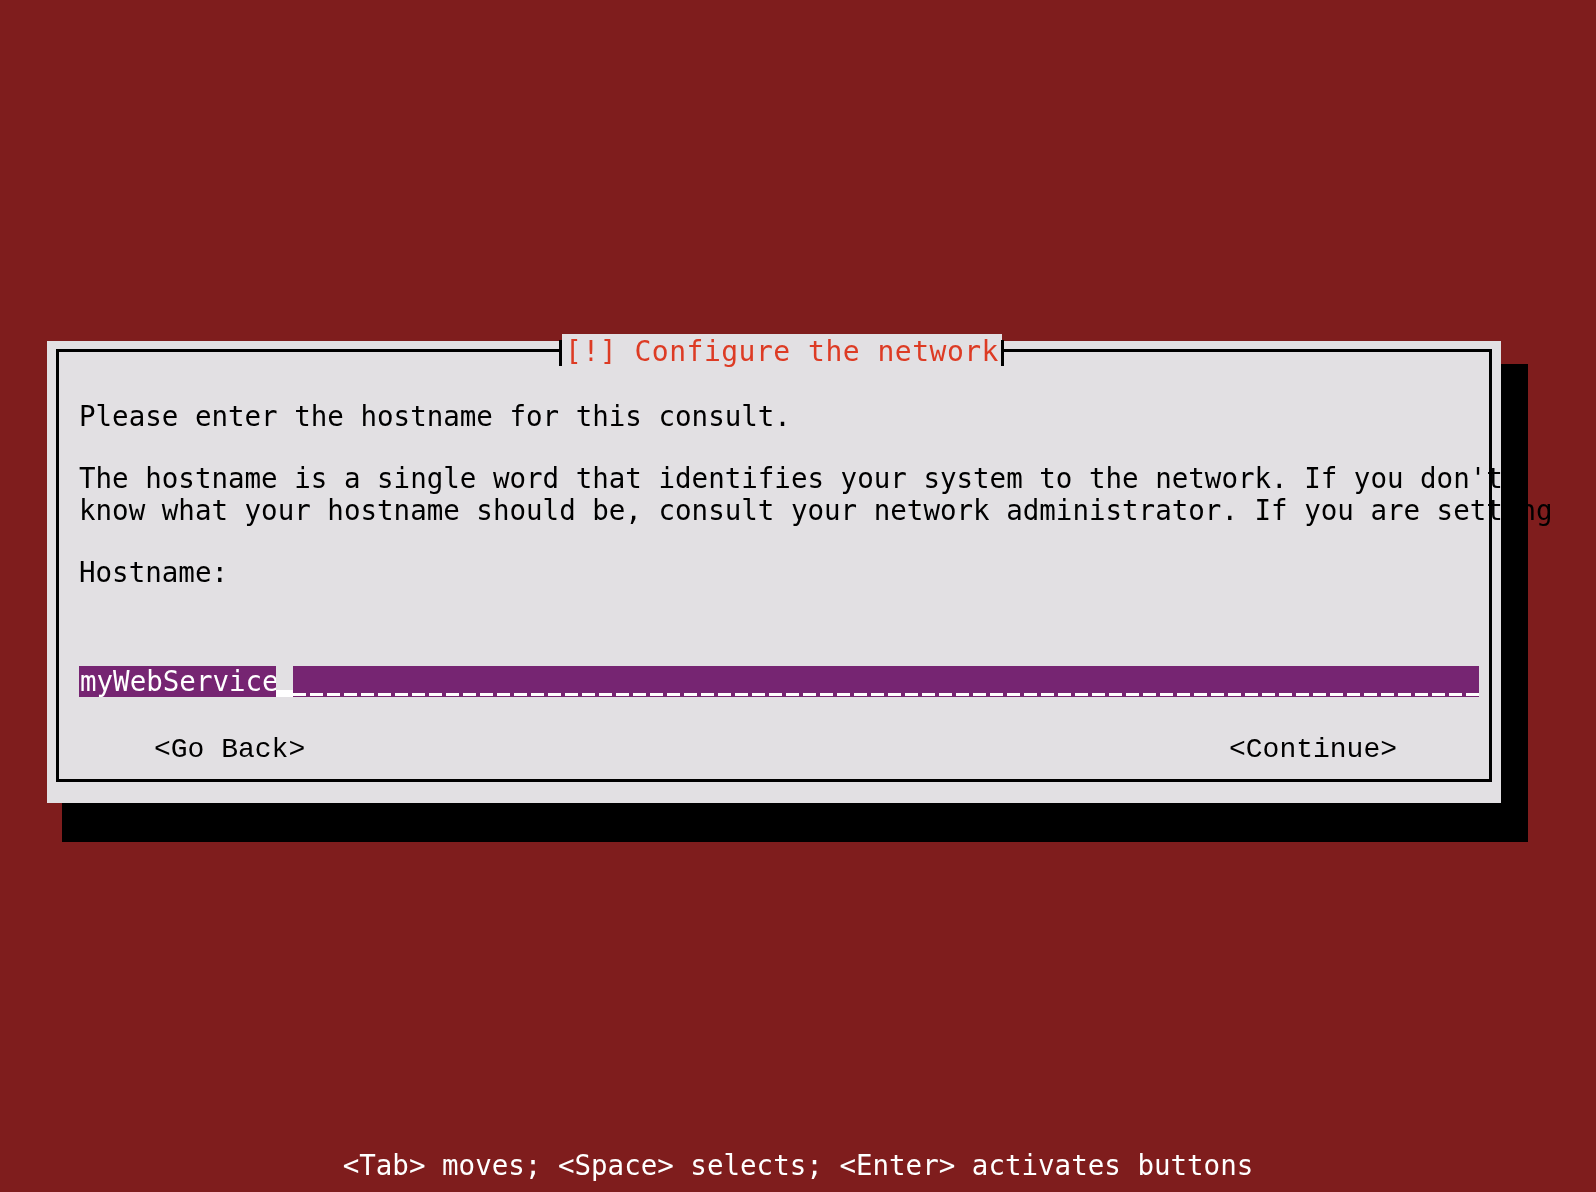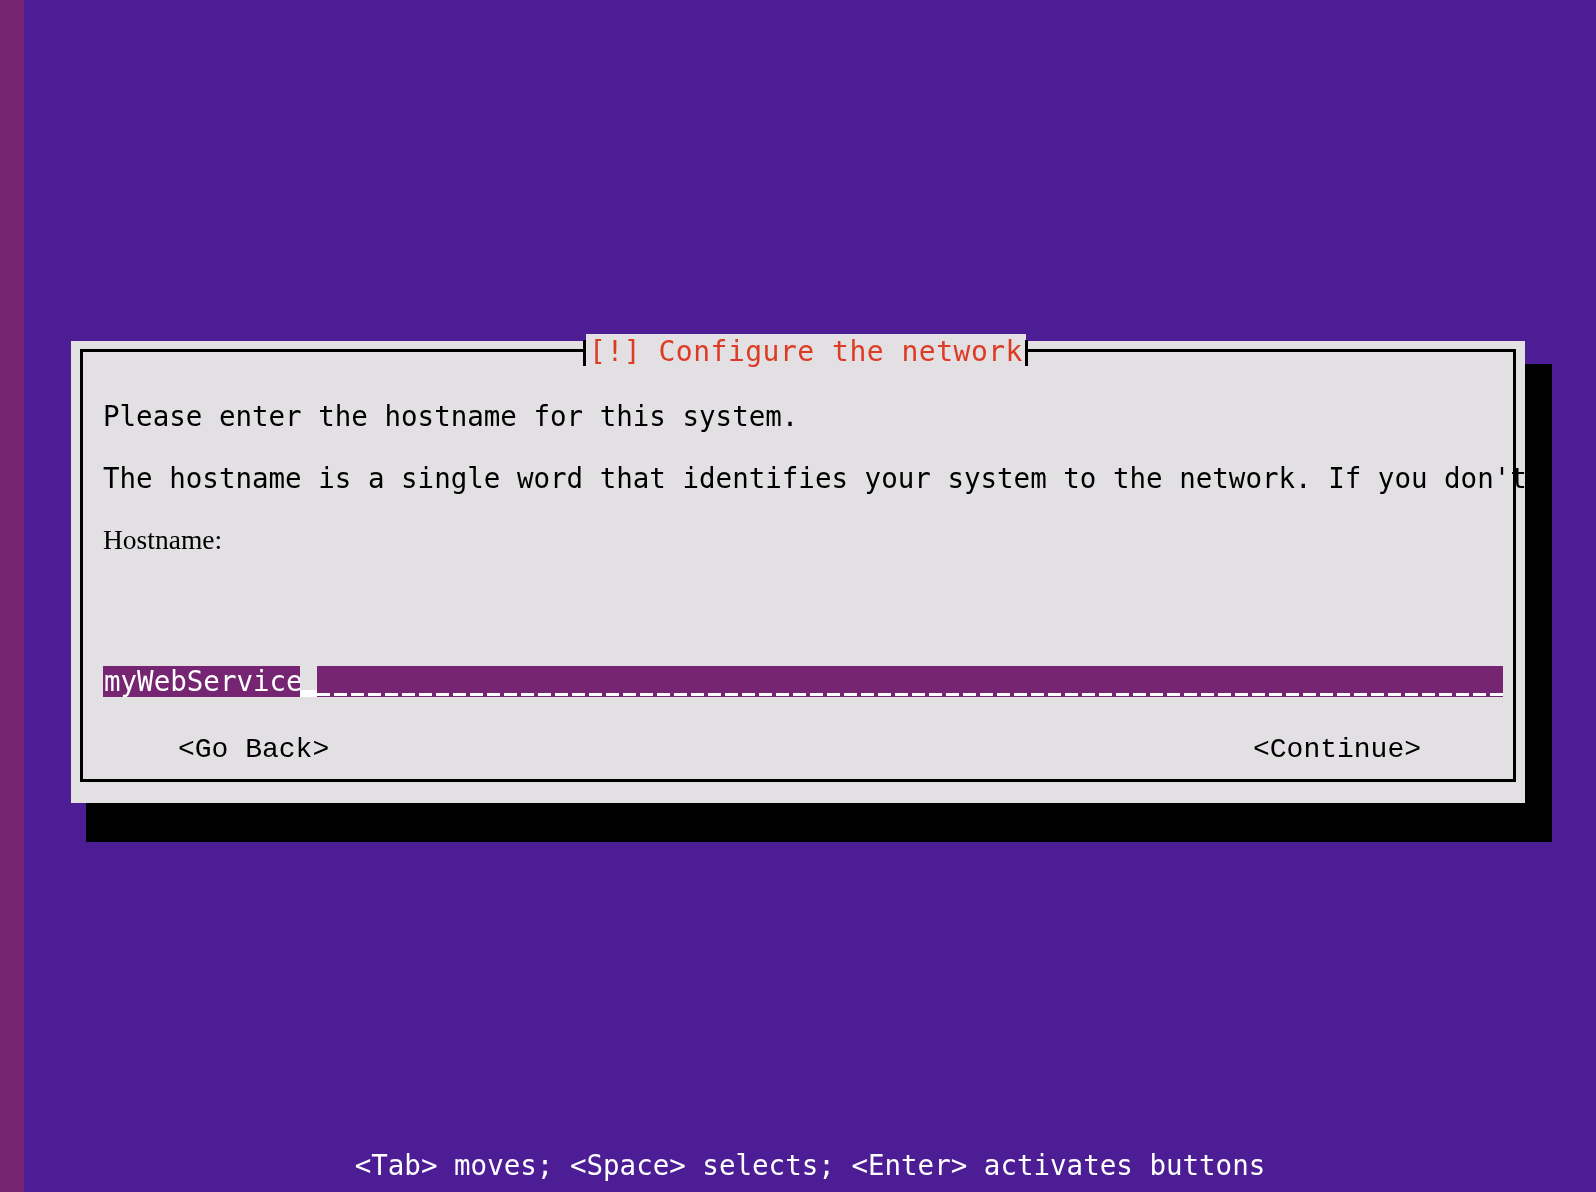--- a/index.html
+++ b/index.html
@@ -12,22 +12,21 @@
     background: #762572;
     font-family: "DejaVu Sans Mono", "Liberation Mono", monospace;
     overflow: hidden;
     position: relative;
   }
 
   
   #screen {
     position: absolute;
     inset: 0;
-    background: #4c1d95;
-    margin-left: 24px;
+    background: #7f1d1d;
   }
 
   
   .dialog-shadow {
     position: absolute;
     left: 62px;
     top: 364px;
     width: 1466px;
     height: 478px;
     background: #000000;
@@ -122,21 +121,20 @@
   .para {
     white-space: pre;
     letter-spacing: 0px;
   }
   .para-line { white-space: pre; }
   .spacer { height: 30px; }
 
   .field-label {
     white-space: pre;
     margin-top: 30px;
-    font-family: Liberation Serif, serif;
   }
 
   
   .input-row {
     position: absolute;
     left: 20px;
     top: 314px;
     right: 10px;
     height: 34px;
   }
@@ -243,23 +241,24 @@
 
       <div class="titlebar">
         <div class="title-rule-left"></div>
         <div class="title-tick-left"></div>
         <div class="title-text">[!] Configure the network</div>
         <div class="title-tick-right"></div>
         <div class="title-rule-right"></div>
       </div>
 
       <div class="content">
-        <div class="para">Please enter the hostname for this system.</div>
+        <div class="para">Please enter the hostname for this consult.</div>
         <div class="spacer"></div>
         <div class="para-line">The hostname is a single word that identifies your system to the network. If you don't</div>
+        <div class="para-line">know what your hostname should be, consult your network administrator. If you are setting</div>
         <div class="field-label">Hostname:</div>
       </div>
 
       <div class="input-row">
         <div class="input-filled">myWebService</div>
         <div class="input-cursor"></div>
         <div class="input-cursor-bar"></div>
         <div class="input-rest">
           <div class="input-rest-underline"></div>
         </div>

